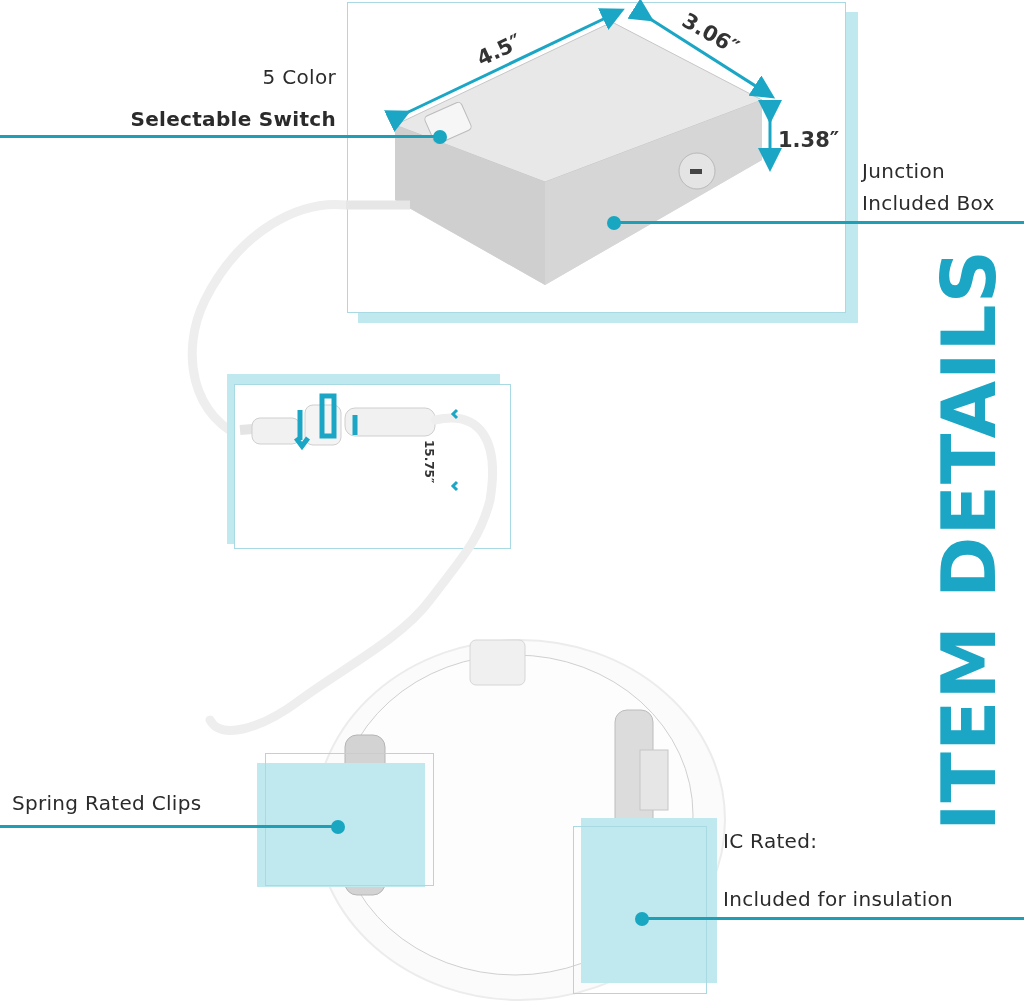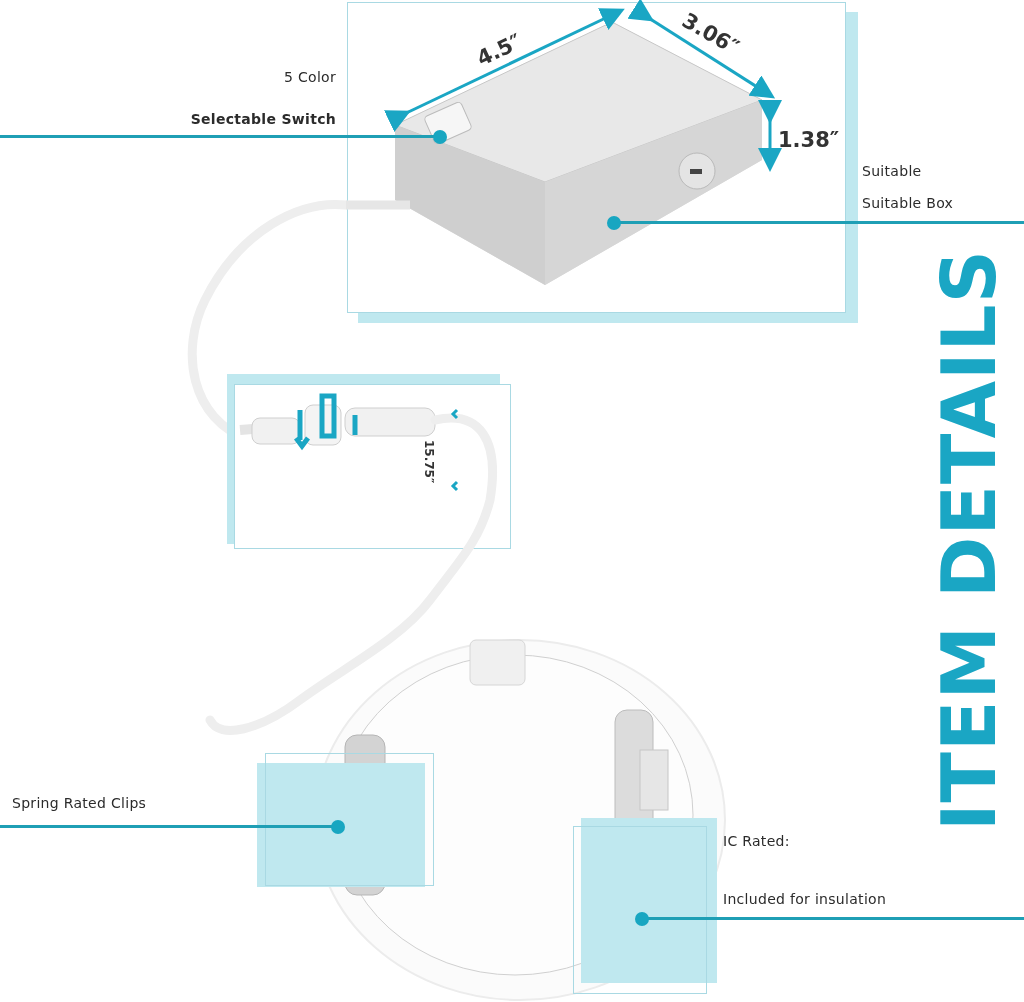--- a/index.html
+++ b/index.html
@@ -1,21 +1,21 @@
 <!DOCTYPE html>
 <html><head>
   <meta charset="utf-8">
   <style>
     html, body { margin:0; padding:0; }
     body { width:1024px; height:1002px; background:#ffffff; position:relative; overflow:hidden;
            font-family:"DejaVu Sans", sans-serif; color:#2a2a2a; }
     .abs { position:absolute; }
     .frame { position:absolute; border:1.5px solid #a9d9e3; box-sizing:border-box; background:transparent; }
     .shadow { position:absolute; background:#bfe8ef; }
-    .label { position:absolute; font-size:14px; line-height:42px; letter-spacing:0.3px; color:#2b2b2b; white-space:nowrap; }
+    .label { position:absolute; font-size:20px; line-height:42px; letter-spacing:0.3px; color:#2b2b2b; white-space:nowrap; }
     .line { position:absolute; height:3px; background:#1f9fb5; }
     .dot { position:absolute; width:14px; height:14px; border-radius:50%; background:#18a6c1; }
     .dim { position:absolute; font-weight:bold; font-size:21px; color:#333; white-space:nowrap; }
     .vert-title { position:absolute; left:1012px; top:540px; transform-origin:0 0; transform:translate(0,0) rotate(-90deg) translate(-50%,-100%);
       font-family:"DejaVu Sans", sans-serif; font-weight:bold; font-size:74px; color:#1aa6c4; letter-spacing:1px; white-space:nowrap; }
     svg { position:absolute; overflow:visible; }
   </style>
 </head>
 <body>
 
@@ -47,22 +47,22 @@
 </svg>
 <div class="dim" style="left:476px;top:38px;transform:rotate(-25deg);">4.5″</div>
 <div class="dim" style="left:680px;top:22px;transform:rotate(30deg);">3.06″</div>
 <div class="dim" style="left:778px;top:128px;">1.38″</div>
 
 <div class="label" style="right:688px;top:56px;">5 Color</div>
 <div class="label" style="right:688px;top:98px;font-weight:bold;">Selectable Switch</div>
 <div class="line" style="left:0;top:135px;width:440px;"></div>
 <div class="dot" style="left:433px;top:130px;"></div>
 
-<div class="label" style="left:862px;top:150px;">Suitable</div>
-<div class="label" style="left:862px;top:182px;">Suitable Box</div>
+<div class="label" style="left:862px;top:150px;">Junction</div>
+<div class="label" style="left:862px;top:182px;">Included Box</div>
 <div class="line" style="left:614px;top:221px;width:410px;"></div>
 <div class="dot" style="left:607px;top:216px;"></div>
 
 <div class="shadow" style="left:227px;top:374px;width:273px;height:170px;"></div>
 <div class="abs" style="left:234px;top:384px;width:277px;height:165px;background:#fff;"></div>
 <div class="frame" style="left:234px;top:384px;width:277px;height:165px;"></div>
 <svg style="left:0;top:0;" width="1024" height="1002">
   <path d="M240,430 L300,425" stroke="#e4e4e4" stroke-width="10"></path>
   <rect x="252" y="418" width="48" height="26" rx="8" fill="#f1f1f1" stroke="#cfcfcf"></rect>
   <rect x="305" y="405" width="36" height="40" rx="8" fill="#f4f4f4" stroke="#cfcfcf"></rect>

